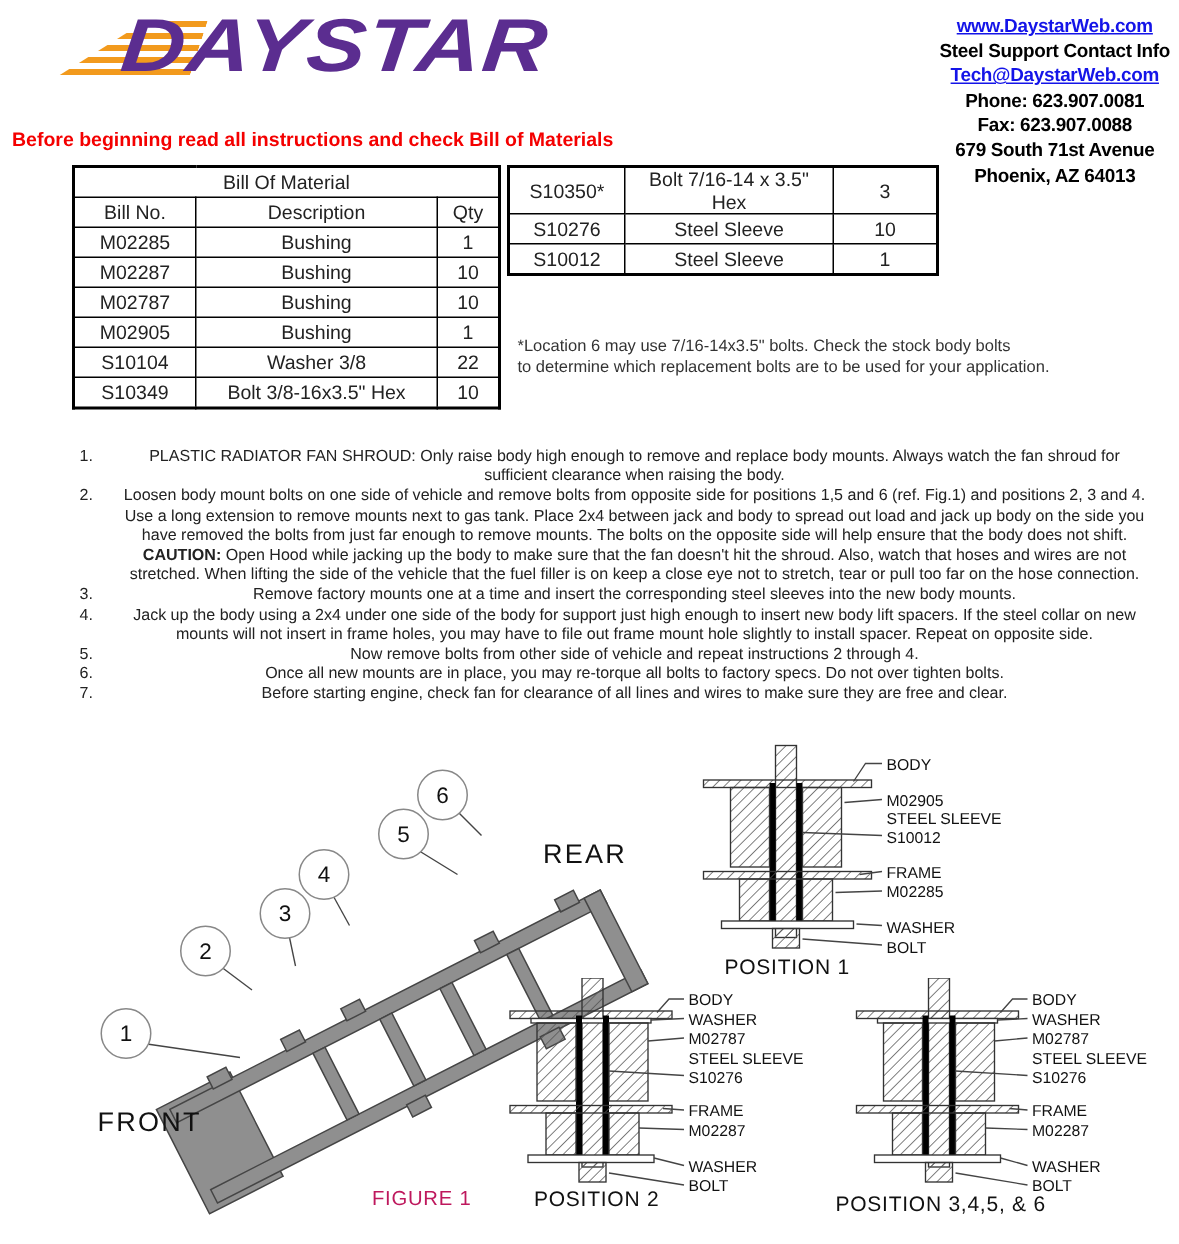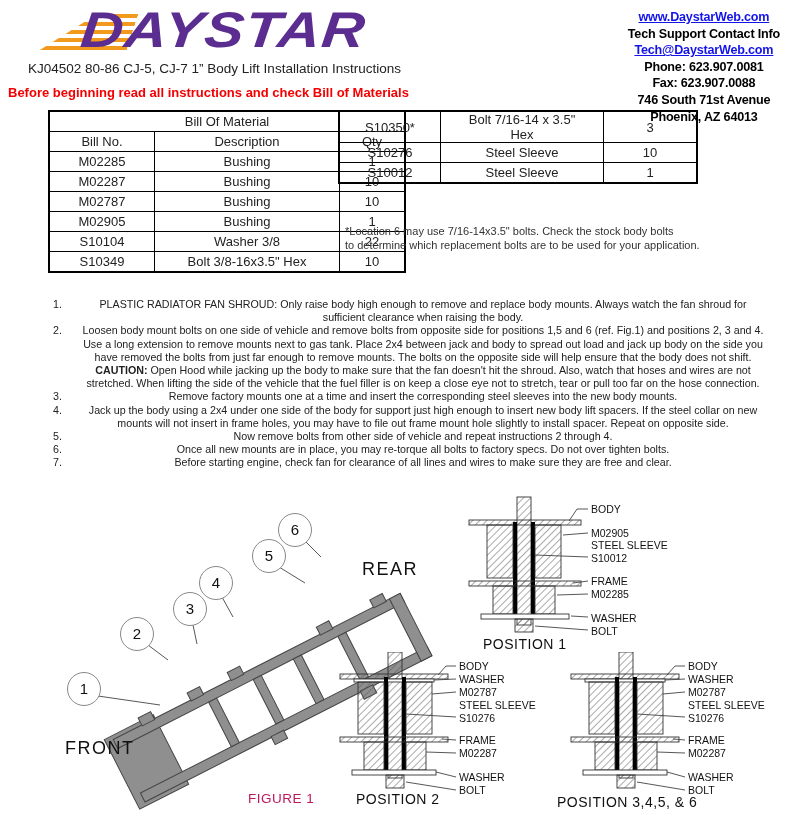--- a/index.html
+++ b/index.html
@@ -19,21 +19,21 @@
   #warning-line{left:8px;top:85px;font-size:13px;font-weight:bold;color:#f40000;}
 
   
   #contact{right:6px;top:9px;text-align:center;font-weight:bold;font-size:12.6px;
            line-height:16.6px;letter-spacing:-0.2px;color:#000;}
   .link{color:#1414e8;text-decoration:underline;cursor:pointer;}
 
   
   table.doc{border-collapse:collapse;font-size:13px;color:#222;}
   table.doc td,table.doc th{border:1px solid #000;text-align:center;
-        padding:0 16px;height:19px;font-weight:normal;}
+        padding:0 4px;height:19px;font-weight:normal;}
   #bom-table{left:48px;top:110px;}
   #bom-table td.c1{width:72px;} #bom-table td.c2{width:152px;} #bom-table td.c3{width:32px;}
   #extra-table{left:338px;top:110px;}
   #extra-table td.c1{width:68px;} #extra-table td.c2{width:130px;} #extra-table td.c3{width:60px;}
   table.doc{border:2px solid #000;}
 
   #note{left:345px;top:225px;width:410px;font-size:11px;line-height:13.5px;color:#333;}
 
   
   #instructions{left:36px;top:298px;width:732px;font-size:10.7px;line-height:13.2px;color:#222;}
@@ -53,30 +53,29 @@
   .ldr{stroke:#444;stroke-width:0.9;fill:none;}
   .part{stroke:#333;stroke-width:0.9;}
 </style>
 </head>
 <body>
 
 <div id="page">
 
   <div class="abs" id="logo-stripes"></div>
   <div class="abs" id="logo-text">DAYSTAR</div>
-  <div class="abs" id="doc-title">KJ04502 80-86 CJ-5, CJ-7 1” Body Lift Installation Instructions</div>
   <div class="abs" id="warning-line">Before beginning read all instructions and check Bill of Materials</div>
 
   <div class="abs" id="contact">
     <div class="link">www.DaystarWeb.com</div>
-    <div>Tech Support Contact Info</div>
+    <div>Steel Support Contact Info</div>
     <div class="link">Tech@DaystarWeb.com</div>
     <div>Phone: 623.907.0081</div>
     <div>Fax: 623.907.0088</div>
-    <div>746 South 71st Avenue</div>
+    <div>679 South 71st Avenue</div>
     <div>Phoenix, AZ 64013</div>
   </div>
 
   <table class="doc abs" id="bom-table">
     <tbody>
         <tr>
           <td colspan="3">Bill Of Material</td>
         </tr>
     <tr>
       <td class="c1">Bill No.</td>

